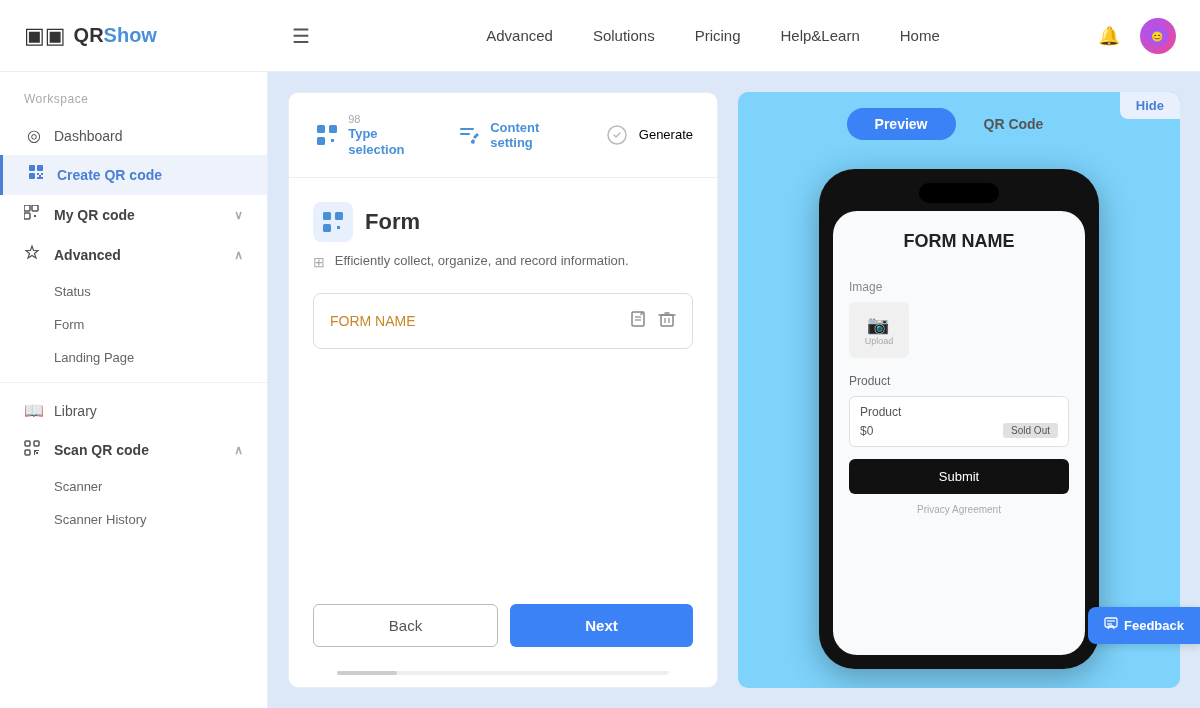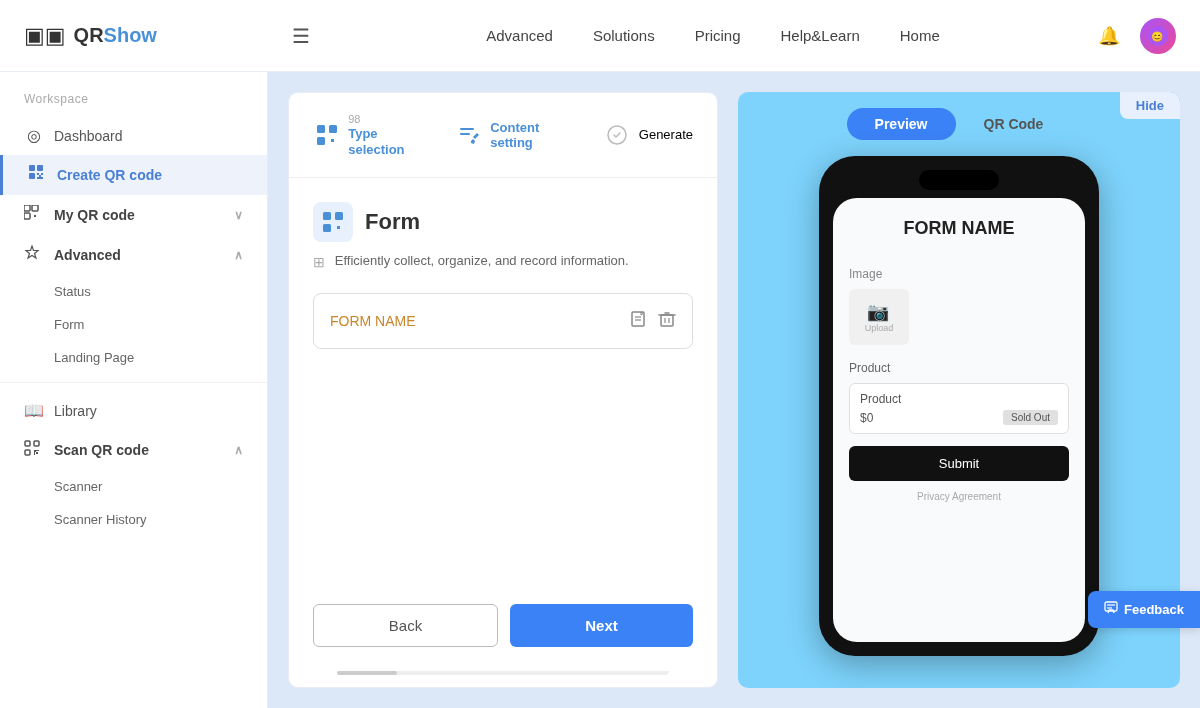--- a/index.html
+++ b/index.html
@@ -318,21 +318,21 @@
       display: flex;
       flex-direction: column;
       align-items: center;
       padding: 16px 16px 0;
       position: relative;
       overflow: hidden;
     }
     .preview-tabs {
       display: flex;
       gap: 0;
-      margin-bottom: 16px;
+      margin-bottom: 29px;
     }
     .preview-tab {
       padding: 8px 28px;
       border-radius: 20px;
       font-size: 14px;
       font-weight: 600;
       cursor: pointer;
       background: transparent;
       color: #555;
       border: none;
@@ -457,21 +457,21 @@
       text-align: center;
       font-size: 10px;
       color: #aaa;
       margin-top: 10px;
     }
 
     
     .feedback-btn {
       position: fixed;
       right: 0;
-      bottom: 80px;
+      bottom: 64px;
       background: #3b82f6;
       color: #fff;
       padding: 10px 16px;
       border-radius: 8px 0 0 8px;
       font-size: 13px;
       font-weight: 600;
       cursor: pointer;
       display: flex;
       align-items: center;
       gap: 6px;

